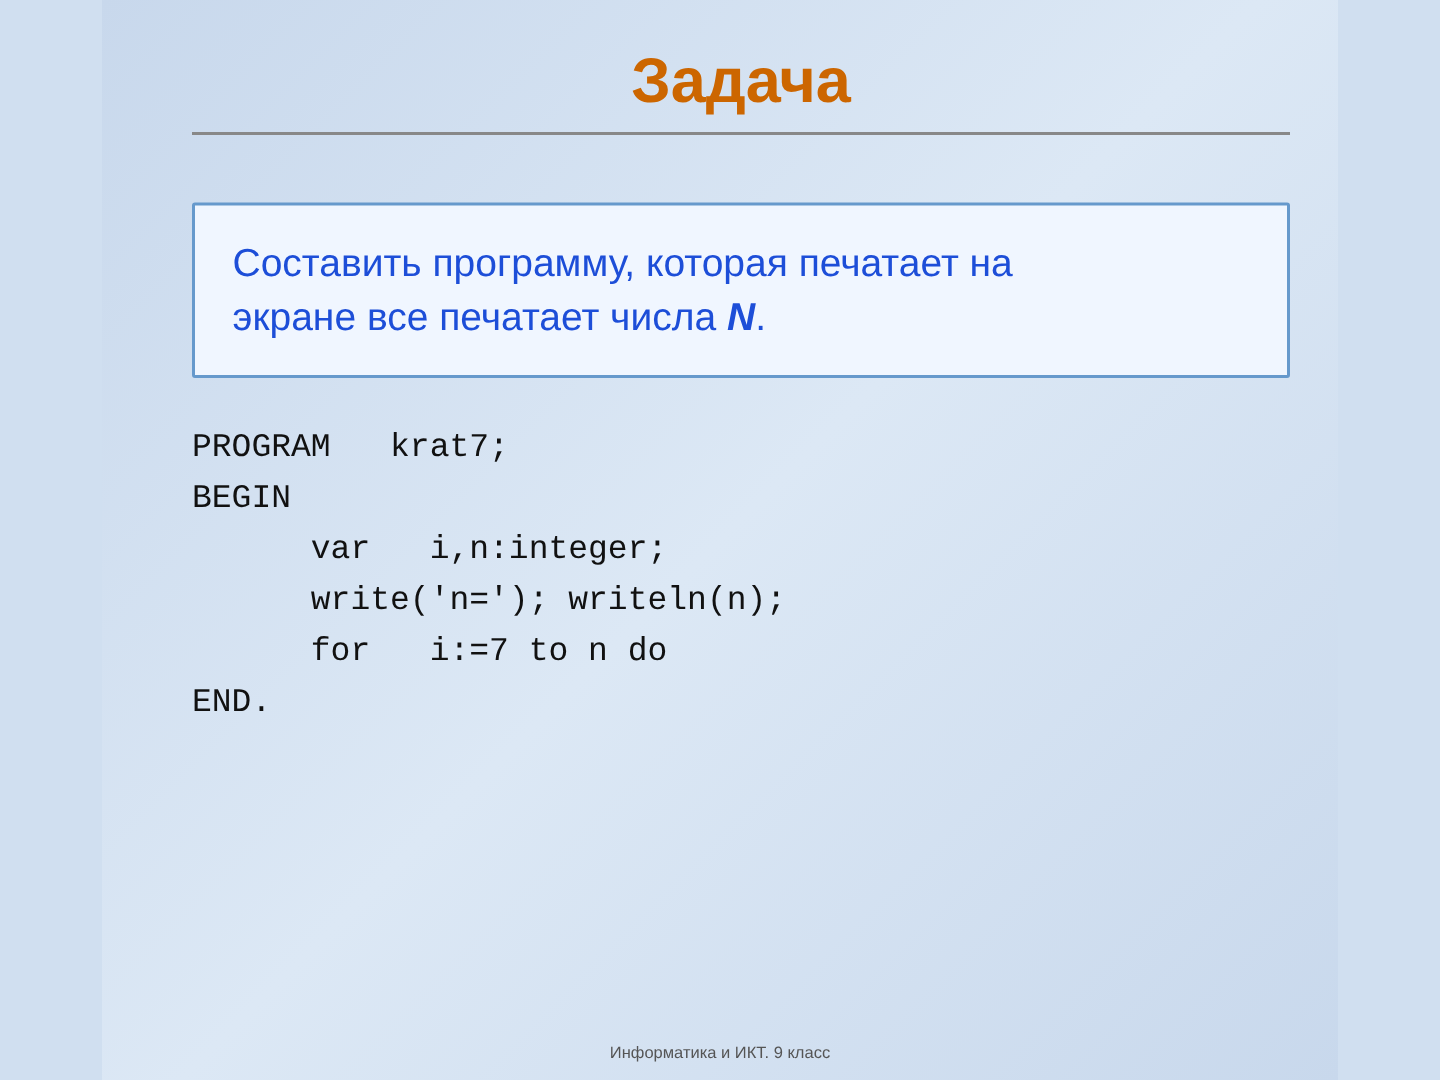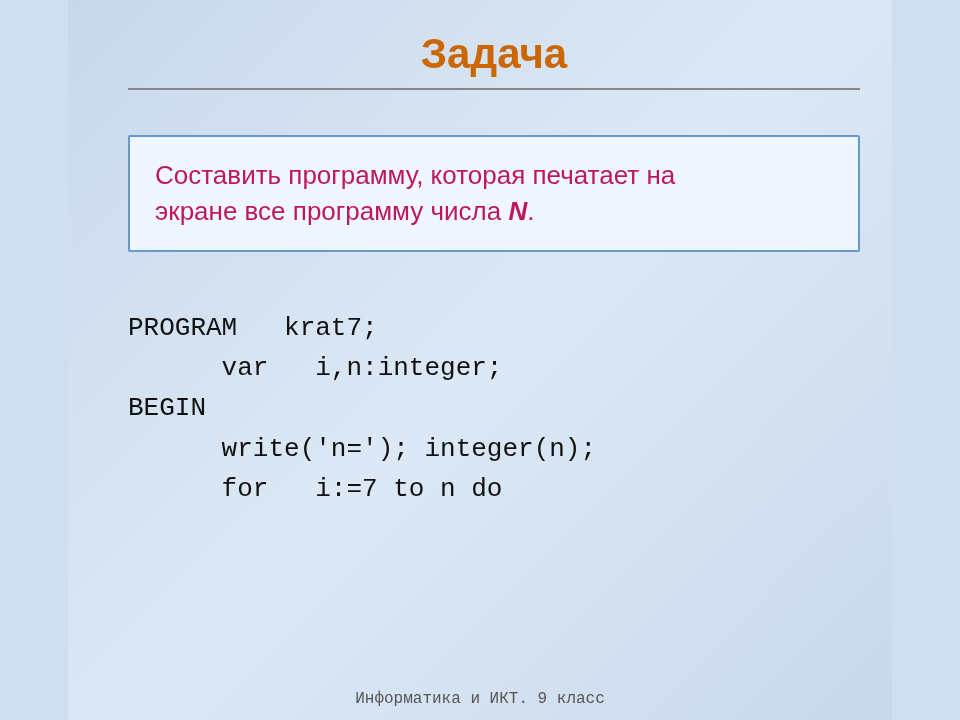--- a/index.html
+++ b/index.html
@@ -55,75 +55,75 @@
       width: 100%;
       border: 2px solid #6699cc;
       background: #f0f6ff;
       padding: 20px 25px;
       margin-bottom: 30px;
       border-radius: 2px;
     }
 
     .task-text {
       font-size: 26px;
-      color: #be185d;
+      color: #1d4ed8;
       line-height: 1.4;
       font-family: Arial, sans-serif;
     }
 
     .task-text .bold-italic {
       font-weight: bold;
       font-style: italic;
     }
 
     .code-section {
       width: 100%;
       font-family: 'Courier New', Courier, monospace;
-      font-size: 26px;
+      font-size: 22px;
       color: #111;
       line-height: 1.55;
-      margin-top: 26px;
     }
 
     .code-line {
       white-space: pre;
       display: block;
     }
 
     .footer {
       position: absolute;
       bottom: 12px;
       left: 50%;
       transform: translateX(-50%);
-      font-size: 16px;
+      font-size: 11px;
       color: #555;
-      font-family: Liberation Mono, monospace;
+      font-family: Liberation Sans, sans-serif;
       white-space: nowrap;
     }
   </style>
 </head>
 <body>
 
 <div class="slide">
 
   <div class="title-section">
     <h1 class="title">Задача</h1>
     <div class="title-underline"></div>
   </div>
 
   <div class="task-box">
     <div class="task-text">
       <span>Составить программу, которая печатает на</span><br>
-      <span>экране все программу числа </span><span class="bold-italic">N</span><span>.</span>
+      <span>экране все печатает числа </span><span class="bold-italic">N</span><span>.</span>
     </div>
   </div>
 
   <div class="code-section">
     <span class="code-line">PROGRAM   krat7;</span>
+    <span class="code-line">BEGIN</span>
     <span class="code-line">      var   i,n:integer;</span>
-    <span class="code-line">BEGIN</span>
-    <span class="code-line">      write('n='); integer(n);</span>
+    <span class="code-line">      write('n='); writeln(n);</span>
     <span class="code-line">      for   i:=7 to n do</span>
+    <span class="code-line">END.</span>
   </div>
 
   <div class="footer">Информатика и ИКТ. 9 класс</div>
 
 </div>
 
 </body></html>

